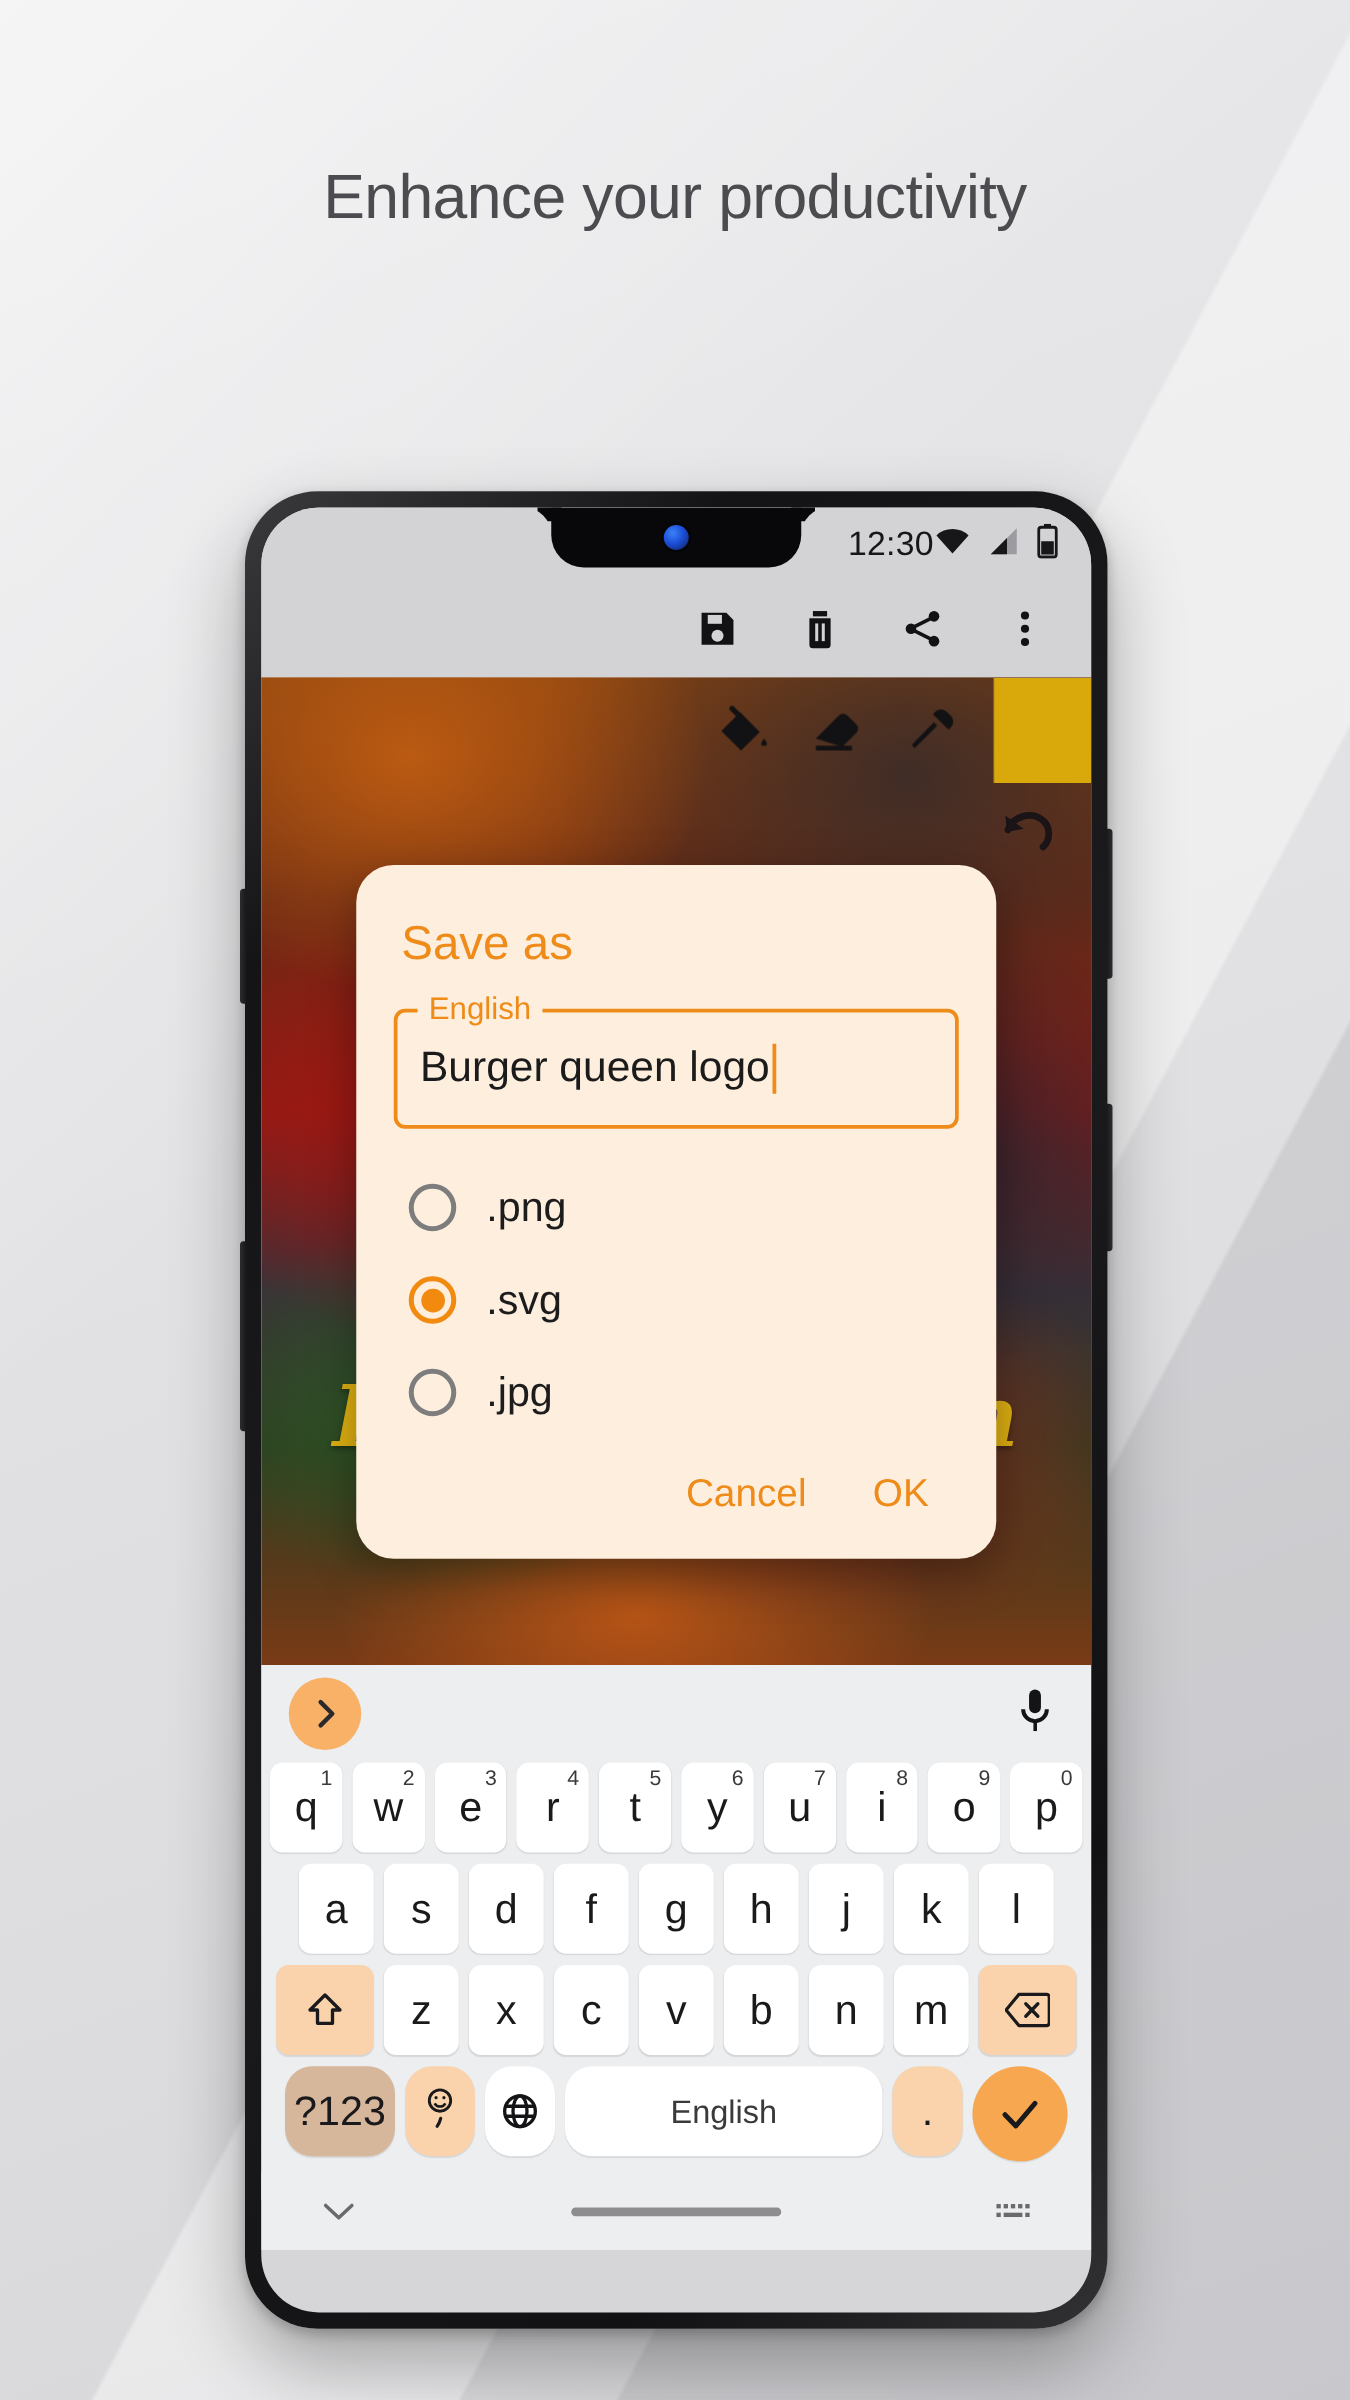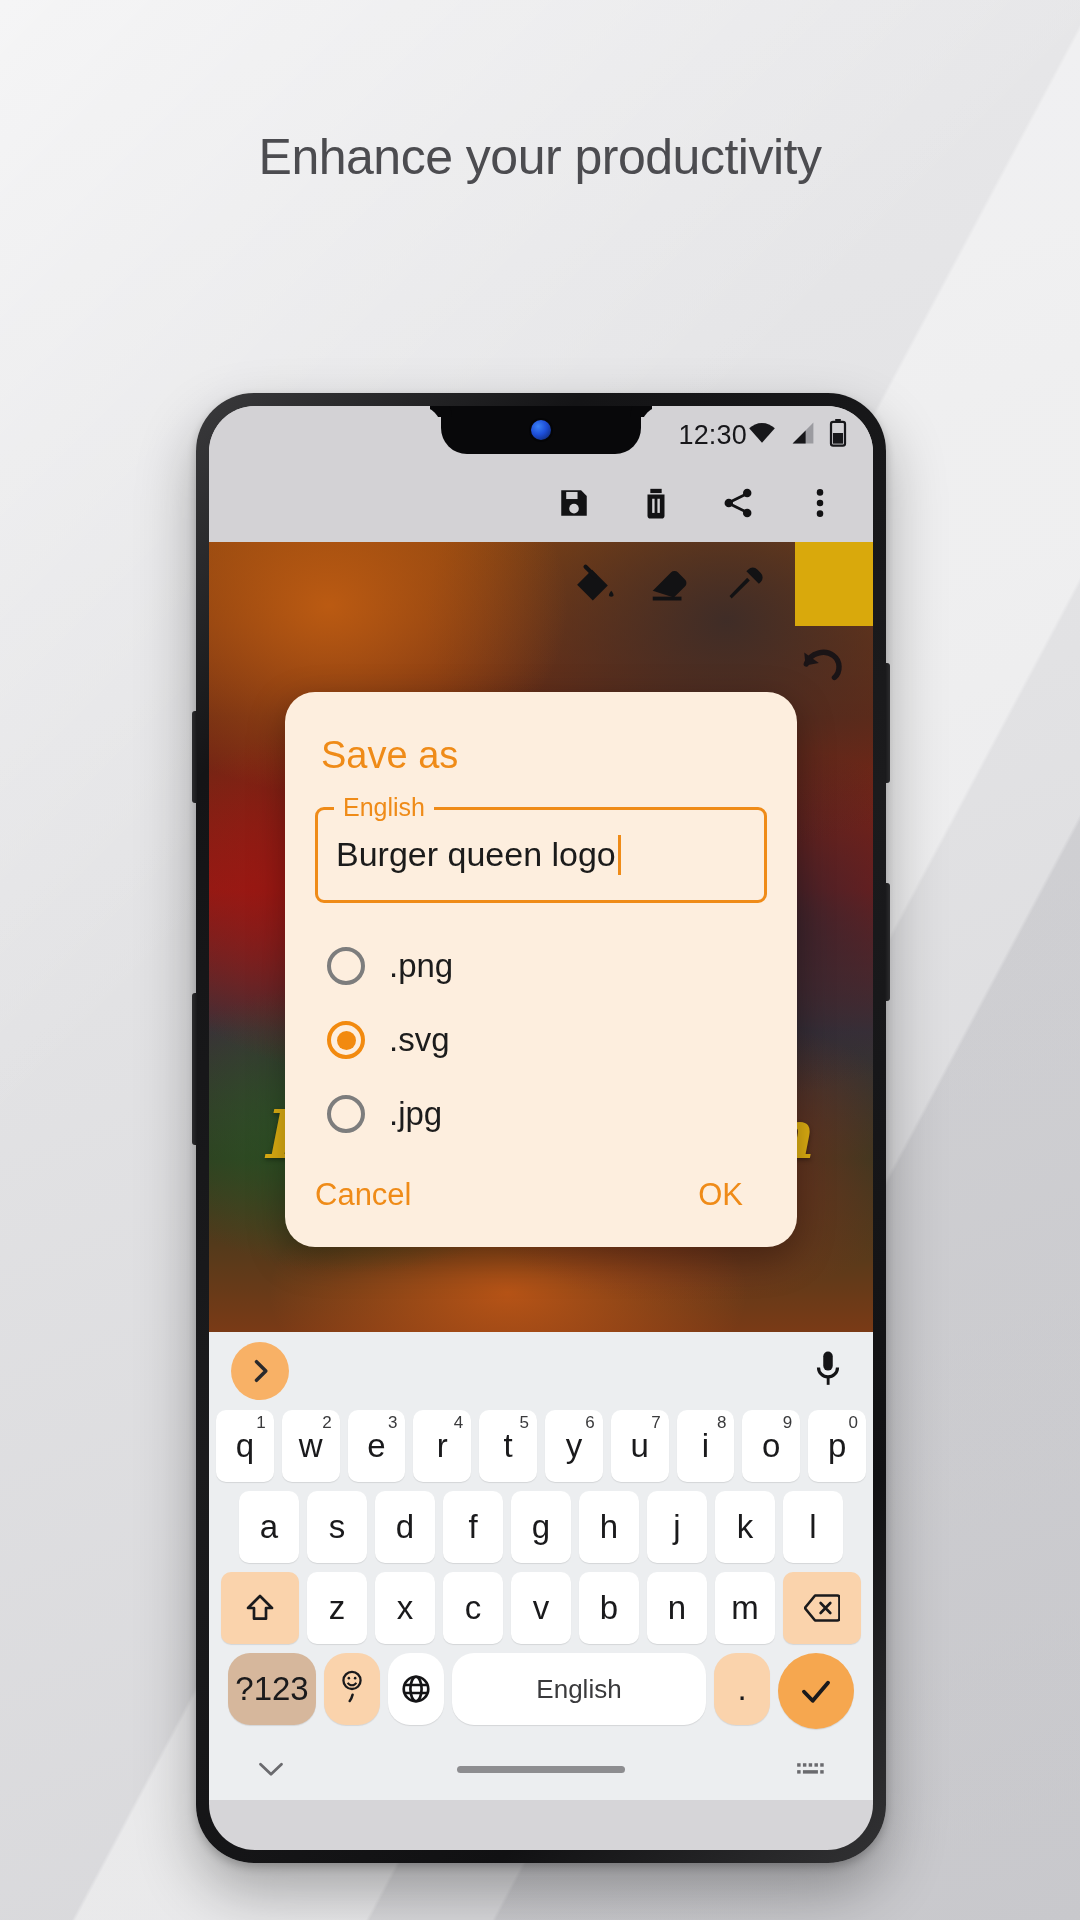--- a/index.html
+++ b/index.html
@@ -221,22 +221,22 @@
     display:flex; align-items:center; justify-content:center;
     flex: none;
   }
   .radio.on { border-color: #f28a0f; }
   .radio.on::after {
     content:""; width: 19px; height: 19px; border-radius:50%;
     background:#f28a0f;
   }
   .radio-label { font-size: 33px; color: #1c1c1c; }
   .dlg-actions {
-    display:flex; justify-content:space-between; align-items:center;
-    gap: 24px; padding: 8px 24px 16px 0;
+    display:flex; justify-content:flex-end; align-items:center;
+    gap: 53px; padding: 8px 24px 16px 0;
   }
   .dlg-btn { color:#ef8b18; font-size: 31px; background:none; border:none; font-family: inherit; cursor:pointer; }
 
   
   #keyboard {
     position: relative;
     background: #eceef0;
     padding: 0 0 6px 0;
     height: 428px;
   }

